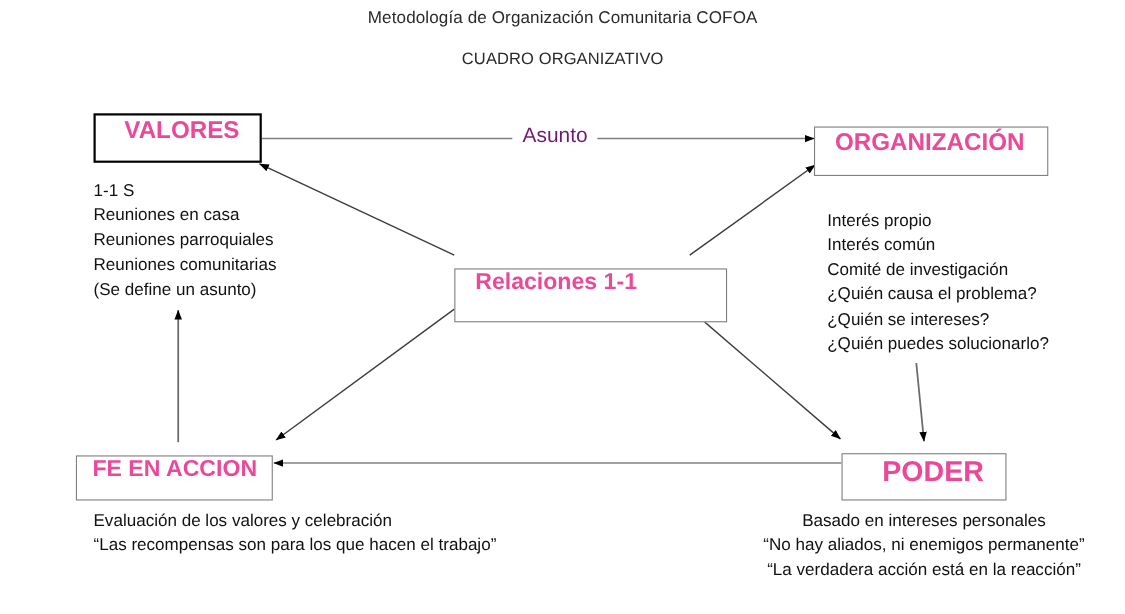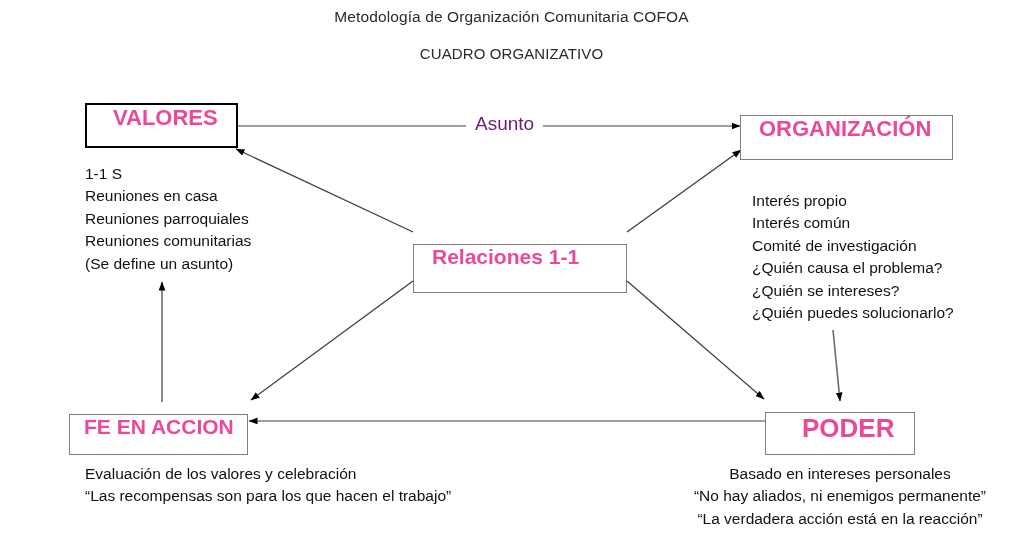--- a/index.html
+++ b/index.html
@@ -53,21 +53,21 @@
 
   #node-valores {
     left: 85px; top: 103px; width: 153px; height: 45px;
     font-size: 22px; padding-left: 26px;
   }
   #node-organizacion {
     left: 740px; top: 103px; width: 213px; height: 45px;
     font-size: 22px; padding-left: 18px;
   }
   #node-relaciones {
-    left: 413px; top: 232px; width: 214px; height: 49px;
+    left: 413px; top: 232px; width: 248px; height: 49px;
     font-size: 21px; padding-left: 18px;
   }
   #node-fe {
     left: 69px; top: 402px; width: 179px; height: 41px;
     font-size: 21px; padding-left: 14px;
   }
   #node-poder {
     left: 765px; top: 400px; width: 150px; height: 43px;
     font-size: 26px; padding-left: 36px;
   }

